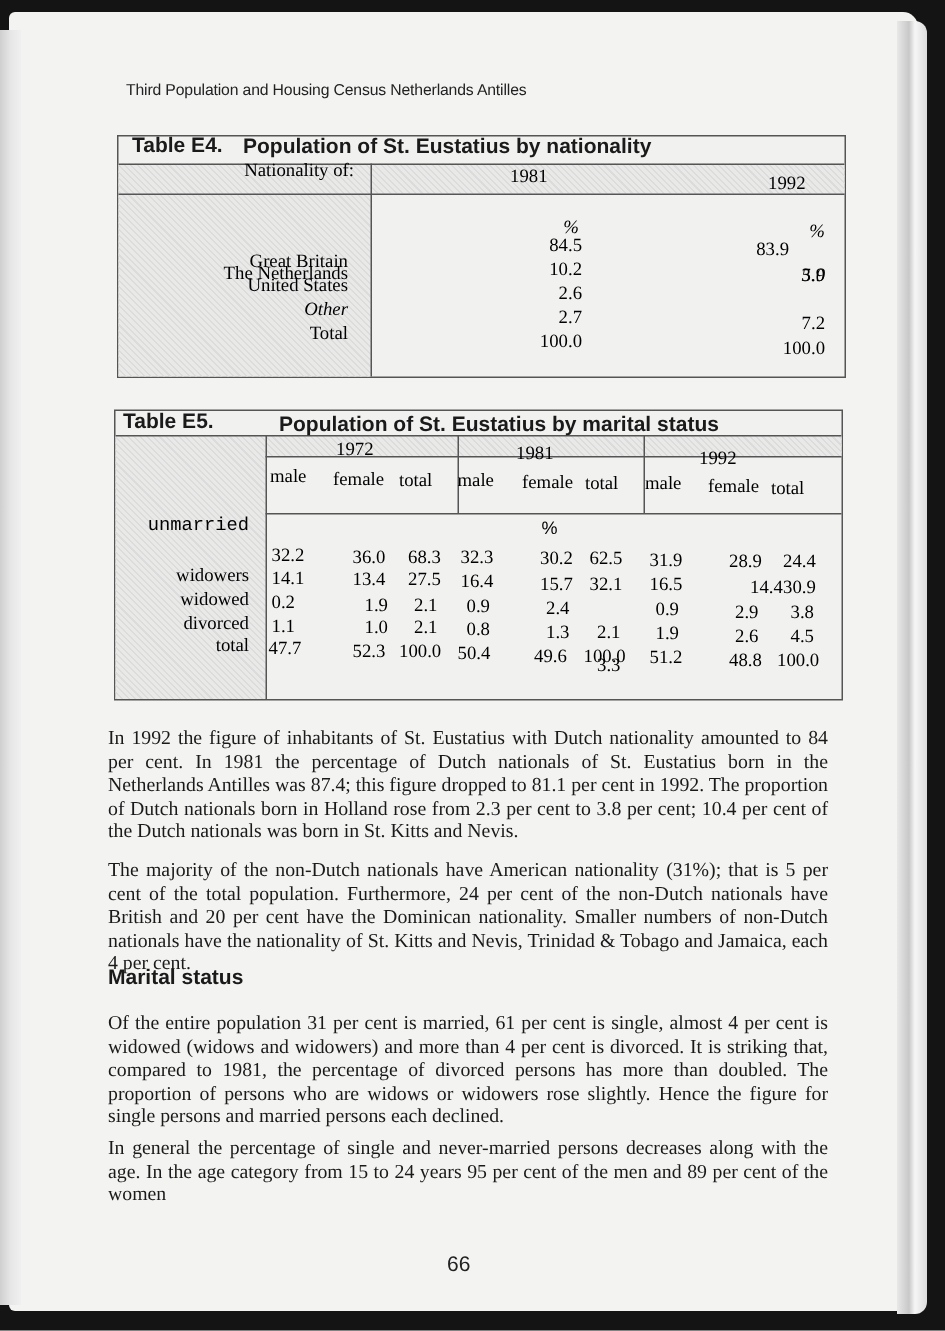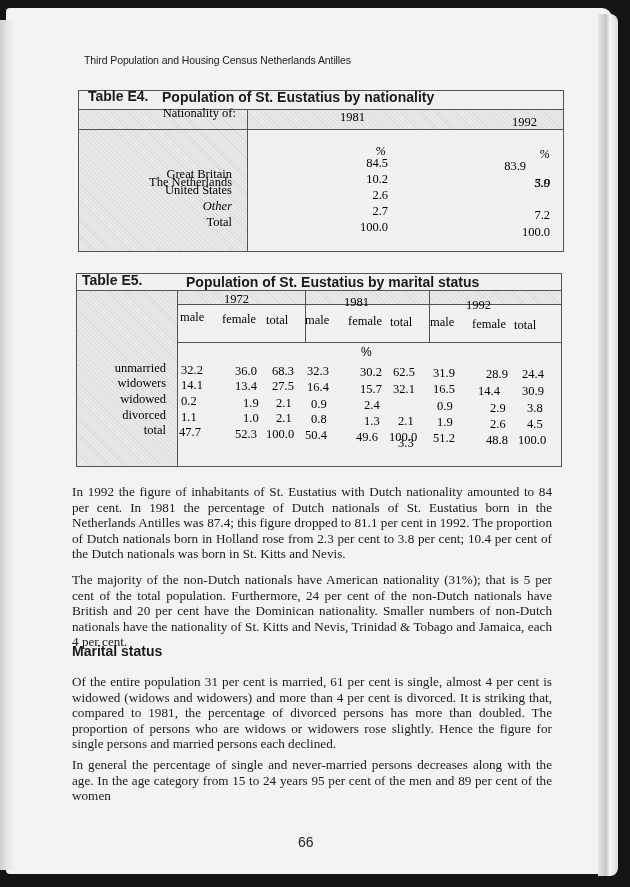--- a/index.html
+++ b/index.html
@@ -130,41 +130,41 @@
 <div class="cell" style="left:305px; top:313px;">male</div>
 <div class="cell" style="left:348px; top:314px;">female</div>
 <div class="cell" style="left:390px; top:315px;">total</div>
 <div class="cell" style="left:430px; top:315px;">male</div>
 <div class="cell" style="left:472px; top:317px;">female</div>
 <div class="cell" style="left:514px; top:318px;">total</div>
 
 <div class="cell" style="left:361px; top:345px; font-family:'Liberation Sans', sans-serif; font-size:12px;">%</div>
 
 <div>
-  <div class="cell r" style="left:90px; top:361px; width:76px;">unmarried</div>
+  <div class="cell r" style="left:90px; top:343px; width:76px;font-family:Liberation Mono, monospace;">unmarried</div>
   <div class="cell" style="left:181px; top:363px;">32.2</div>
   <div class="cell" style="left:235px; top:364px;">36.0</div>
   <div class="cell" style="left:272px; top:364px;">68.3</div>
   <div class="cell" style="left:307px; top:364px;">32.3</div>
   <div class="cell" style="left:360px; top:365px;">30.2</div>
   <div class="cell" style="left:393px; top:365px;">62.5</div>
   <div class="cell" style="left:433px; top:366px;">31.9</div>
   <div class="cell" style="left:486px; top:367px;">28.9</div>
   <div class="cell" style="left:522px; top:367px;">24.4</div>
 </div>
 <div>
   <div class="cell r" style="left:90px; top:376px; width:76px;">widowers</div>
   <div class="cell" style="left:181px; top:378px;">14.1</div>
   <div class="cell" style="left:235px; top:379px;">13.4</div>
   <div class="cell" style="left:272px; top:379px;">27.5</div>
   <div class="cell" style="left:307px; top:380px;">16.4</div>
   <div class="cell" style="left:360px; top:382px;">15.7</div>
   <div class="cell" style="left:393px; top:382px;">32.1</div>
   <div class="cell" style="left:433px; top:382px;">16.5</div>
-  <div class="cell" style="left:478px; top:384px;">14.4</div>
+  <div class="cell" style="left:500px; top:384px;">14.4</div>
   <div class="cell" style="left:522px; top:384px;">30.9</div>
 </div>
 <div>
   <div class="cell r" style="left:90px; top:392px; width:76px;">widowed</div>
   <div class="cell" style="left:181px; top:394px;">0.2</div>
   <div class="cell" style="left:243px; top:396px;">1.9</div>
   <div class="cell" style="left:276px; top:396px;">2.1</div>
   <div class="cell" style="left:311px; top:397px;">0.9</div>
   <div class="cell" style="left:364px; top:398px;">2.4</div>
   <div class="cell" style="left:398px; top:398px;margin-top:38px;">3.3</div>

